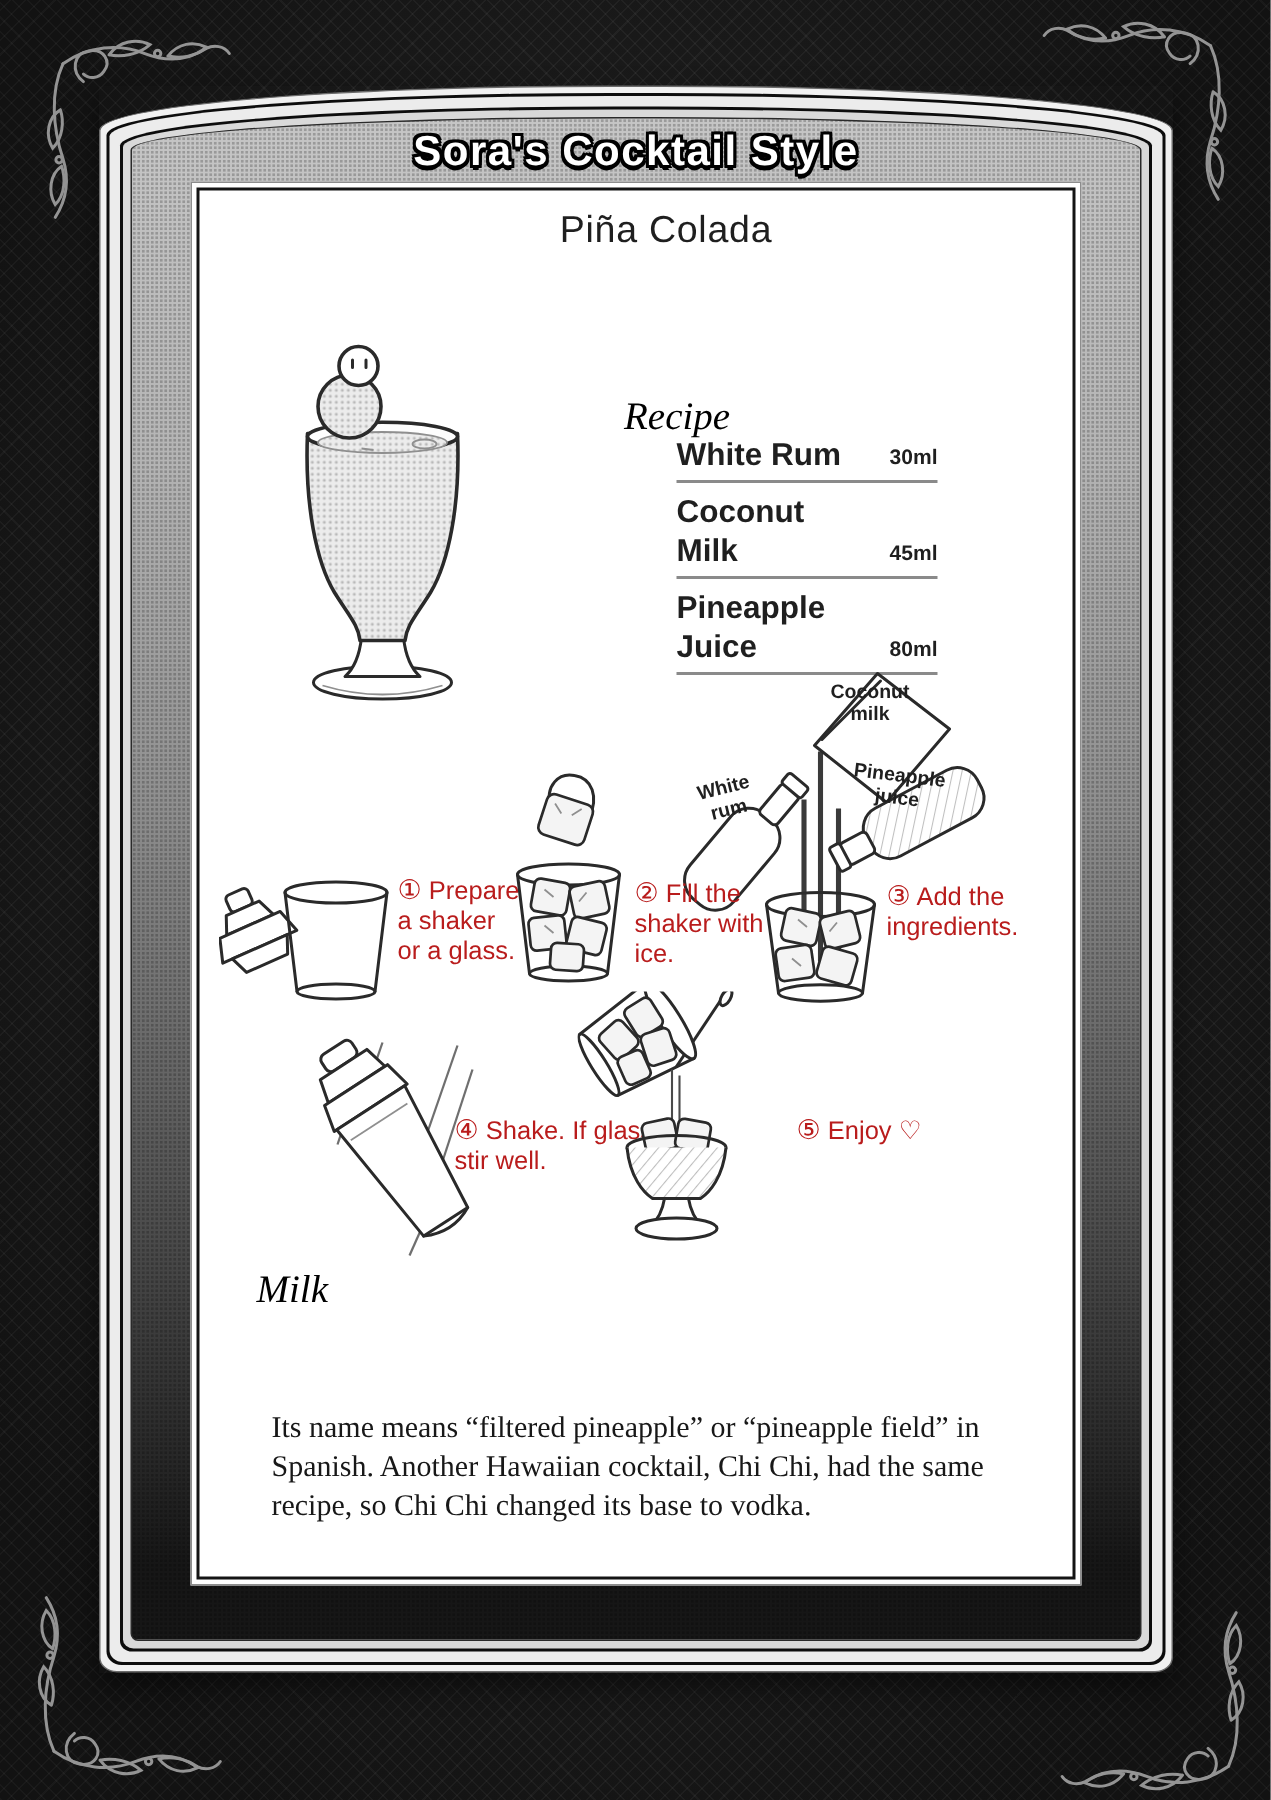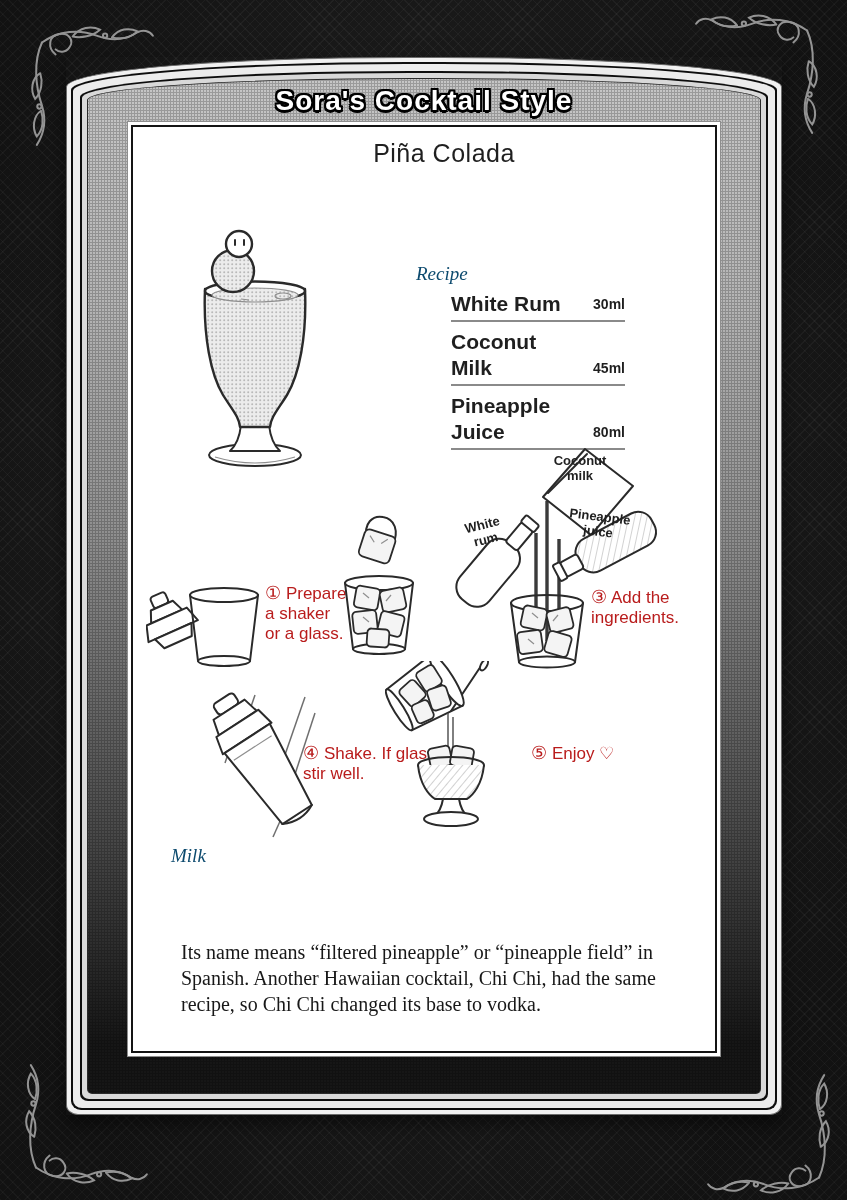--- a/index.html
+++ b/index.html
@@ -41,21 +41,21 @@
     font-size:28px;font-weight:bold;letter-spacing:1px;color:#fff;
     text-shadow:-2px -2px 0 #000,2px -2px 0 #000,-2px 2px 0 #000,2px 2px 0 #000,
                  0 -2px 0 #000,0 2px 0 #000,-2px 0 0 #000,2px 0 0 #000,0 3px 0 #000;
   }
   .panel-wrap{background:#fff;border:1px solid #8d8d8d;padding:3px;}
   .panel{position:relative;height:924px;background:#fff;border:2px solid #141414;overflow:hidden;}
 
   
   .abs{position:absolute;}
   .panel-title{left:0;right:0;top:12px;text-align:center;font-size:25px;font-weight:normal;letter-spacing:0.5px;margin-left:40px;}
-  .sec-head{font-family:"Liberation Serif", serif;font-style:italic;font-size:19px;color:#0c4a6e;}
+  .sec-head{font-family:"Liberation Serif", serif;font-style:italic;font-size:26px;color:#000000;}
   .recipe{left:318px;top:164px;width:174px;}
   .rrow{display:flex;justify-content:space-between;align-items:flex-end;
         border-bottom:2px solid #8a8a8a;padding-bottom:3px;margin-bottom:7px;}
   .rname span{display:block;font-size:21px;font-weight:bold;line-height:26px;}
   .ramt{font-size:14px;font-weight:bold;line-height:26px;}
   .caption{font-size:17px;line-height:20px;color:#b91c1c;}
   .snum{font-size:18px;}
   .blabel{font-weight:bold;font-size:13px;line-height:15px;text-align:center;white-space:pre-line;}
   .memo-text{font-family:"Liberation Serif", serif;font-size:20px;line-height:26px;color:#181818;margin-top:32px;}
   svg{display:block;}
@@ -263,20 +263,21 @@
             <path d="M6,70 L14,136 M74,70 L66,136" class="ln"></path>
             <ellipse cx="40" cy="136" rx="26" ry="5" class="ln"></ellipse>
             <rect x="16" y="74" width="24" height="22" rx="4" transform="rotate(10 28 85)" class="ice"></rect>
             <rect x="42" y="76" width="24" height="22" rx="4" transform="rotate(-12 54 87)" class="ice"></rect>
             <rect x="14" y="98" width="24" height="22" rx="4" transform="rotate(-6 26 109)" class="ice"></rect>
             <rect x="40" y="100" width="24" height="22" rx="4" transform="rotate(14 52 111)" class="ice"></rect>
             <rect x="28" y="116" width="22" height="18" rx="4" transform="rotate(4 39 125)" class="ice"></rect>
             <path d="M24,80 l6,5 M52,82 l-5,6 M24,104 l6,5" class="lt"></path>
           </svg>
         </div>
+        <div class="abs caption" style="left:290px;top:458px;width:92px;"><span class="snum">②</span> <span>Fill the shaker with ice.</span></div>
 
         <div class="abs caption" style="left:458px;top:460px;width:98px;"><span class="snum">③</span> <span>Add the ingredients.</span></div>
 
         <div class="abs" style="left:76px;top:556px;width:114px;height:158px;">
           <svg viewBox="0 0 114 158">
             <g stroke="#6f6f6f" stroke-width="1.5">
               <path d="M96,14 L60,118"></path>
                           <path d="M106,30 L74,128"></path>
                           <path d="M34,26 L16,80"></path>
               <path d="M46,12 L24,76"></path>

